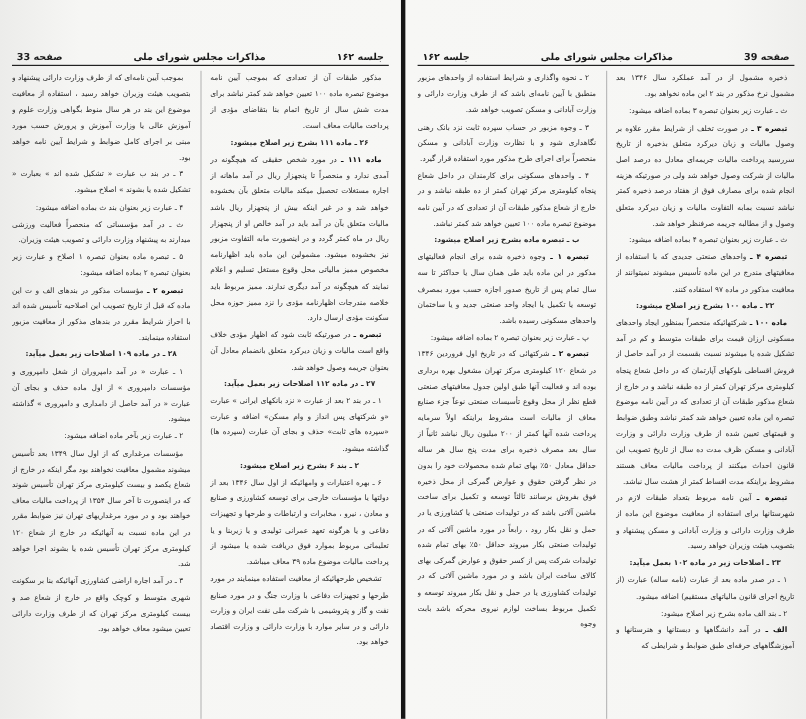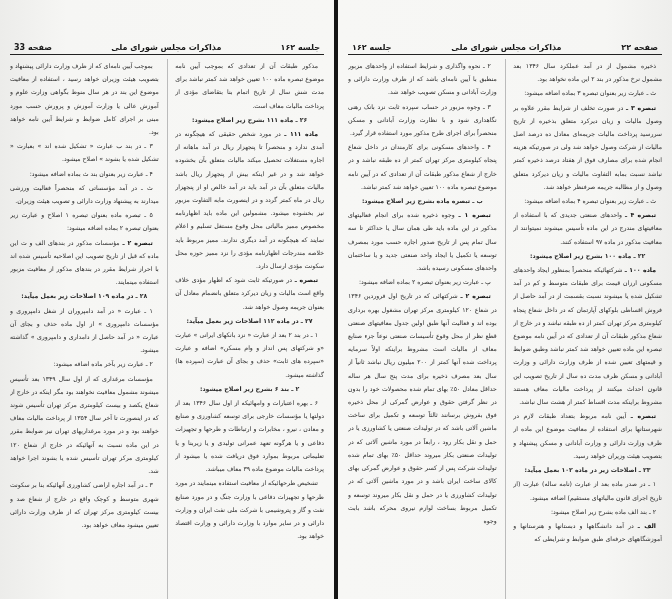--- a/index.html
+++ b/index.html
@@ -57,21 +57,21 @@
           <p><span>مؤسسات مرغداری که از اول سال ۱۳۴۹ بعد تأسیس میشوند مشمول معافیت نخواهند بود مگر اینکه در خارج از شعاع یکصد و بیست کیلومتری مرکز تهران تأسیس شوند که در اینصورت تا آخر سال ۱۳۵۴ از پرداخت مالیات معاف خواهند بود و در مورد مرغداریهای تهران نیز ضوابط مقرر در این ماده نسبت به آنهائیکه در خارج از شعاع ۱۲۰ کیلومتری مرکز تهران تأسیس شده یا بشوند اجرا خواهد شد.</span></p>
           <p><span>۳ ـ در آمد اجاره اراضی کشاورزی آنهائیکه بنا بر سکونت شهری متوسط و کوچک واقع در خارج از شعاع صد و بیست کیلومتری مرکز تهران که از طرف وزارت دارائی تعیین میشود معاف خواهد بود.</span></p>
         </div>
     </div>
   </div>
 
   <div class="gutter"></div>
 
   <div class="page right">
     <div class="header">
-      <span>صفحه ۲۲</span>
+      <span>صفحه 39</span>
       <span>مذاکرات مجلس شورای ملی</span>
       <span>جلسه ۱۶۲</span>
     </div>
     <div class="cols">
       <div class="col">
           <p><span>ذخیره مشمول از در آمد عملکرد سال ۱۳۴۶ بعد مشمول نرخ مذکور در بند ۲ این ماده نخواهد بود.</span></p>
           <p><span>ث ـ عبارت زیر بعنوان تبصره ۳ بماده اضافه میشود:</span></p>
           <p><b>تبصره ۳ ـ</b> <span>در صورت تخلف از شرایط مقرر علاوه بر وصول مالیات و زیان دیرکرد متعلق بذخیره از تاریخ سررسید پرداخت مالیات جریمه‌ای معادل ده درصد اصل مالیات از شرکت وصول خواهد شد ولی در صورتیکه هزینه انجام شده برای مصارف فوق از هفتاد درصد ذخیره کمتر نباشد نسبت بمابه التفاوت مالیات و زیان دیرکرد متعلق وصول و از مطالبه جریمه صرفنظر خواهد شد.</span></p>
           <p><span>ث ـ عبارت زیر بعنوان تبصره ۴ بماده اضافه میشود:</span></p>
           <p><b>تبصره ۴ ـ</b> <span>واحدهای صنعتی جدیدی که با استفاده از معافیتهای مندرج در این ماده تأسیس میشوند نمیتوانند از معافیت مذکور در ماده ۹۷ استفاده کنند.</span></p>

